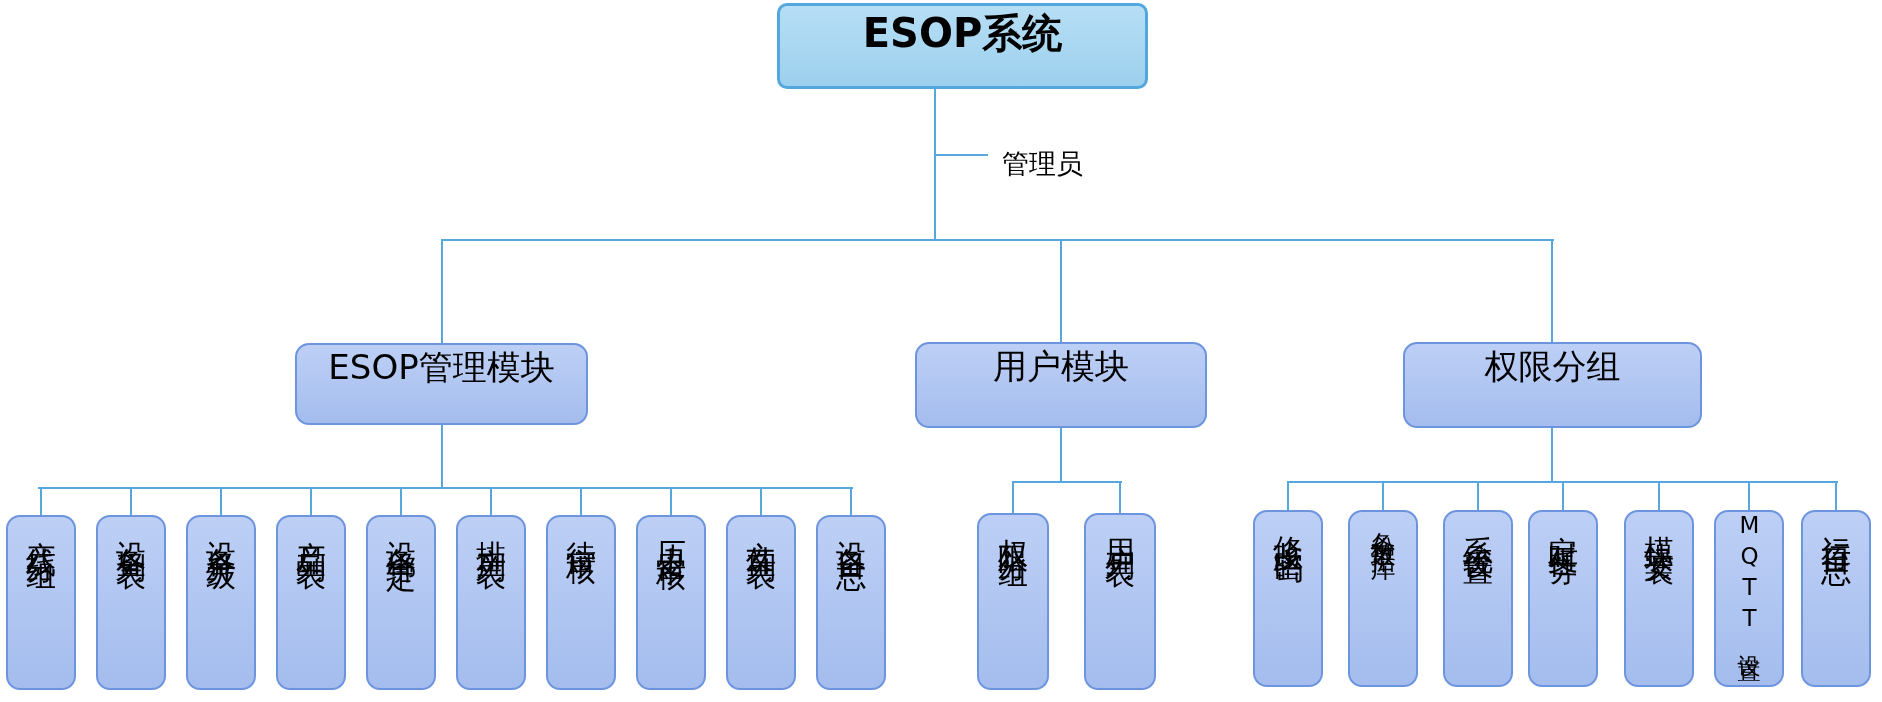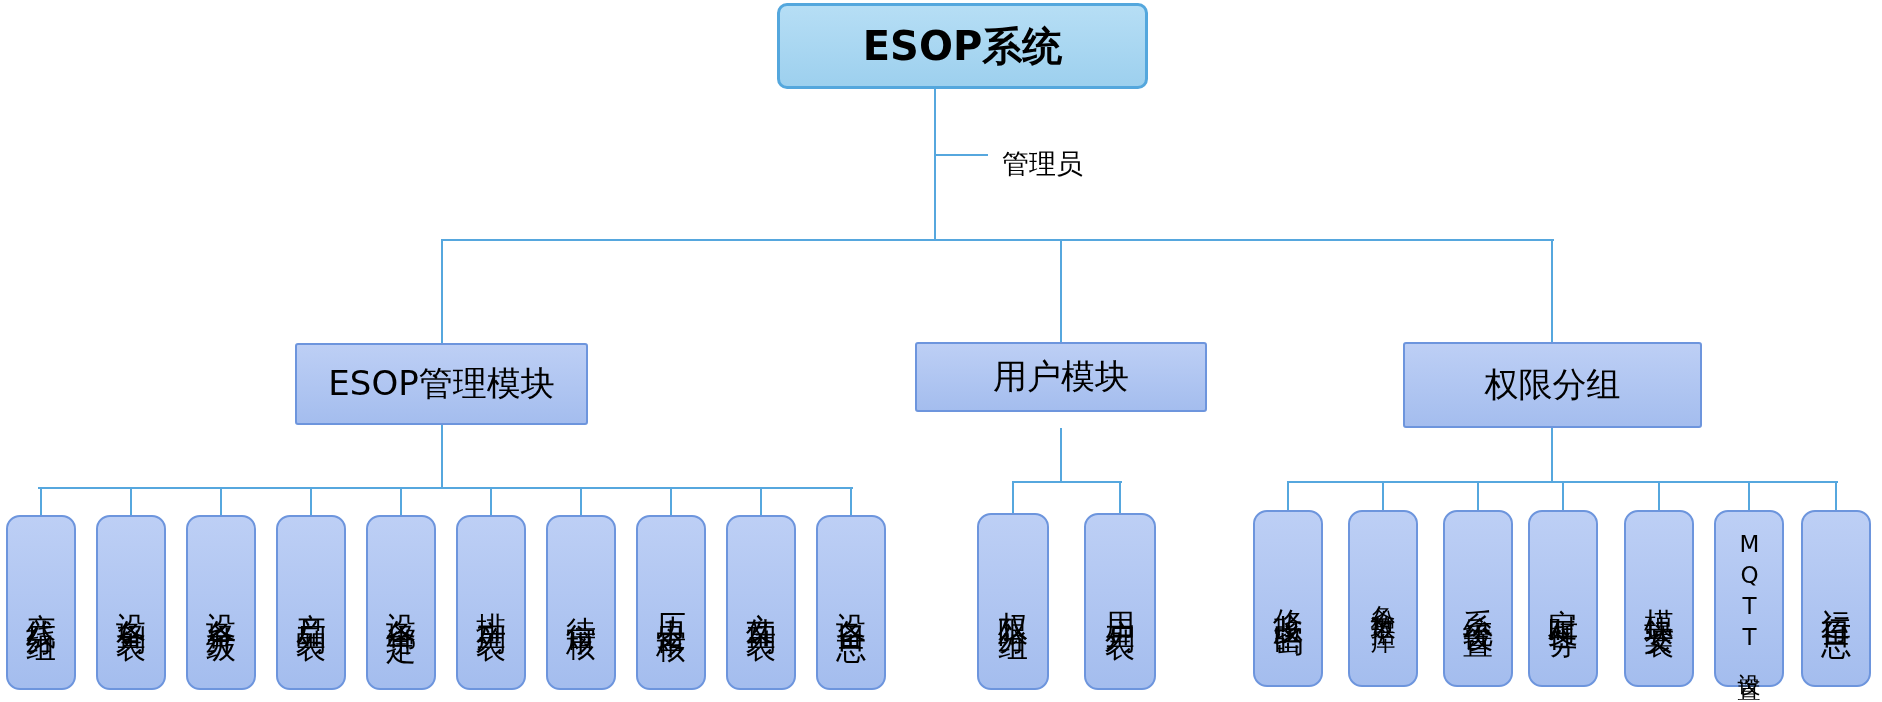--- a/index.html
+++ b/index.html
@@ -9,31 +9,31 @@
     --text:#000000;
   }
   html,body{margin:0;padding:0;background:#ffffff;}
   .canvas{
     position:relative; width:1882px; height:702px; background:#ffffff;
     font-family:"DejaVu Sans","Liberation Sans",sans-serif; color:var(--text);
     overflow:hidden;
   }
   .line{position:absolute; background:var(--line);}
   .box{
-    position:absolute; display:flex; align-items:center; justify-content:center;
+    position:absolute; display:flex; align-items:flex-start; justify-content:center;
     box-sizing:border-box; text-align:center;
   }
   .root-box{
     background:linear-gradient(180deg,var(--root-fill-top),var(--root-fill-bot));
     border:3px solid var(--root-border); border-radius:10px;
     font-size:40px; font-weight:bold;
   }
   .module-box{
     background:linear-gradient(180deg,var(--node-fill-top),var(--node-fill-bot));
-    border:2px solid var(--node-border); border-radius:3px;
+    border:2px solid var(--node-border); border-radius:14px;
     font-size:34px;
   }
   .leaf-box{
     background:linear-gradient(180deg,var(--node-fill-top),var(--node-fill-bot));
     border:2px solid var(--node-border); border-radius:14px;
   }
   .vtext{
     writing-mode:vertical-lr; text-orientation:upright;
     letter-spacing:0.22em; line-height:1;
   }
@@ -99,21 +99,21 @@
         <span class="vtext" style="font-size: 30px;">文件列表</span>
       </div>
       <div class="box leaf-box" style="left: 816px; top: 515px; width: 70px; height: 175px;">
         <span class="vtext" style="font-size: 30px;">设备日志</span>
       </div>
       <div class="line" style="left: 1060px; top: 240px; width: 2px; height: 102px;"></div>
       <div class="line" style="left: 1060px; top: 428px; width: 2px; height: 53px;"></div>
       <div class="line" style="left: 1012px; top: 481px; width: 110px; height: 2px;"></div>
       <div class="line" style="left: 1012px; top: 481px; width: 2px; height: 32px;"></div>
       <div class="line" style="left: 1119px; top: 481px; width: 2px; height: 32px;"></div>
-      <div class="box module-box" style="left: 915px; top: 342px; width: 292px; height: 70px;">
+      <div class="box module-box" style="left: 915px; top: 342px; width: 292px; height: 86px;">
         <span>用户模块</span>
       </div>
       <div class="box leaf-box" style="left: 977px; top: 513px; width: 72px; height: 177px;">
         <span class="vtext" style="font-size: 30px;">权限分组</span>
       </div>
       <div class="box leaf-box" style="left: 1084px; top: 513px; width: 72px; height: 177px;">
         <span class="vtext" style="font-size: 30px;">用户列表</span>
       </div>
       <div class="line" style="left: 1551px; top: 240px; width: 2px; height: 102px;"></div>
       <div class="line" style="left: 1551px; top: 428px; width: 2px; height: 53px;"></div>

